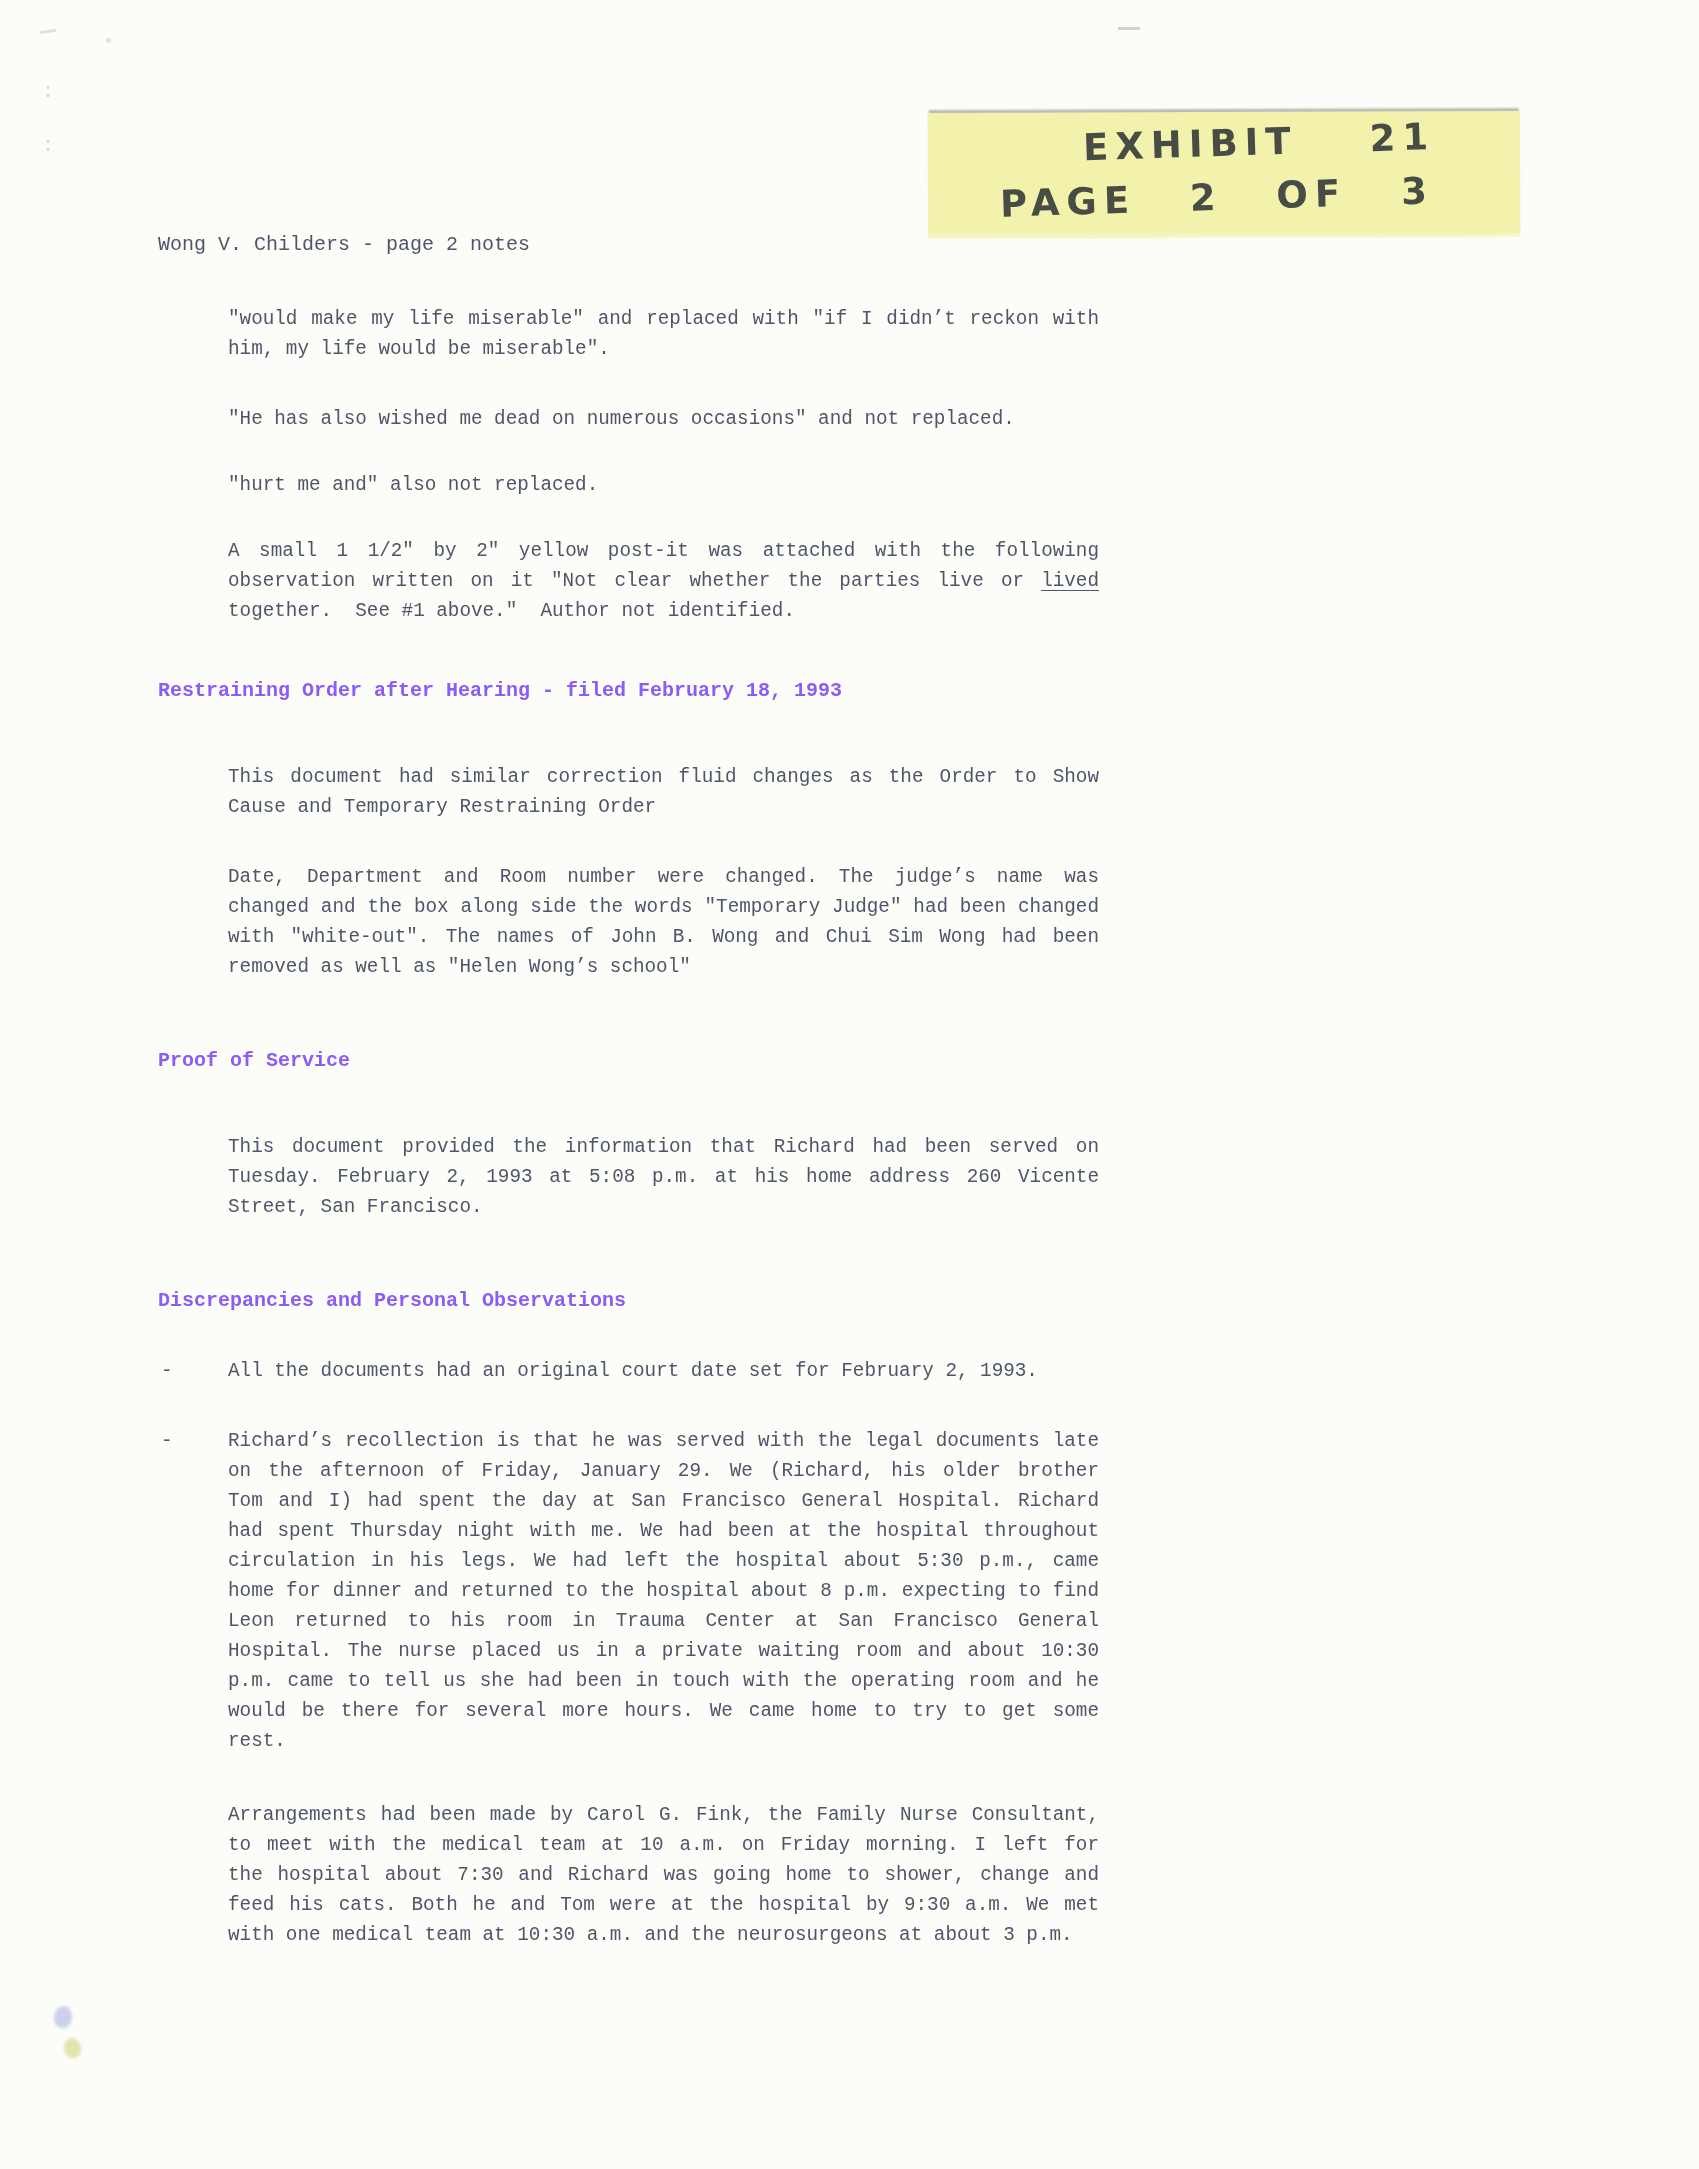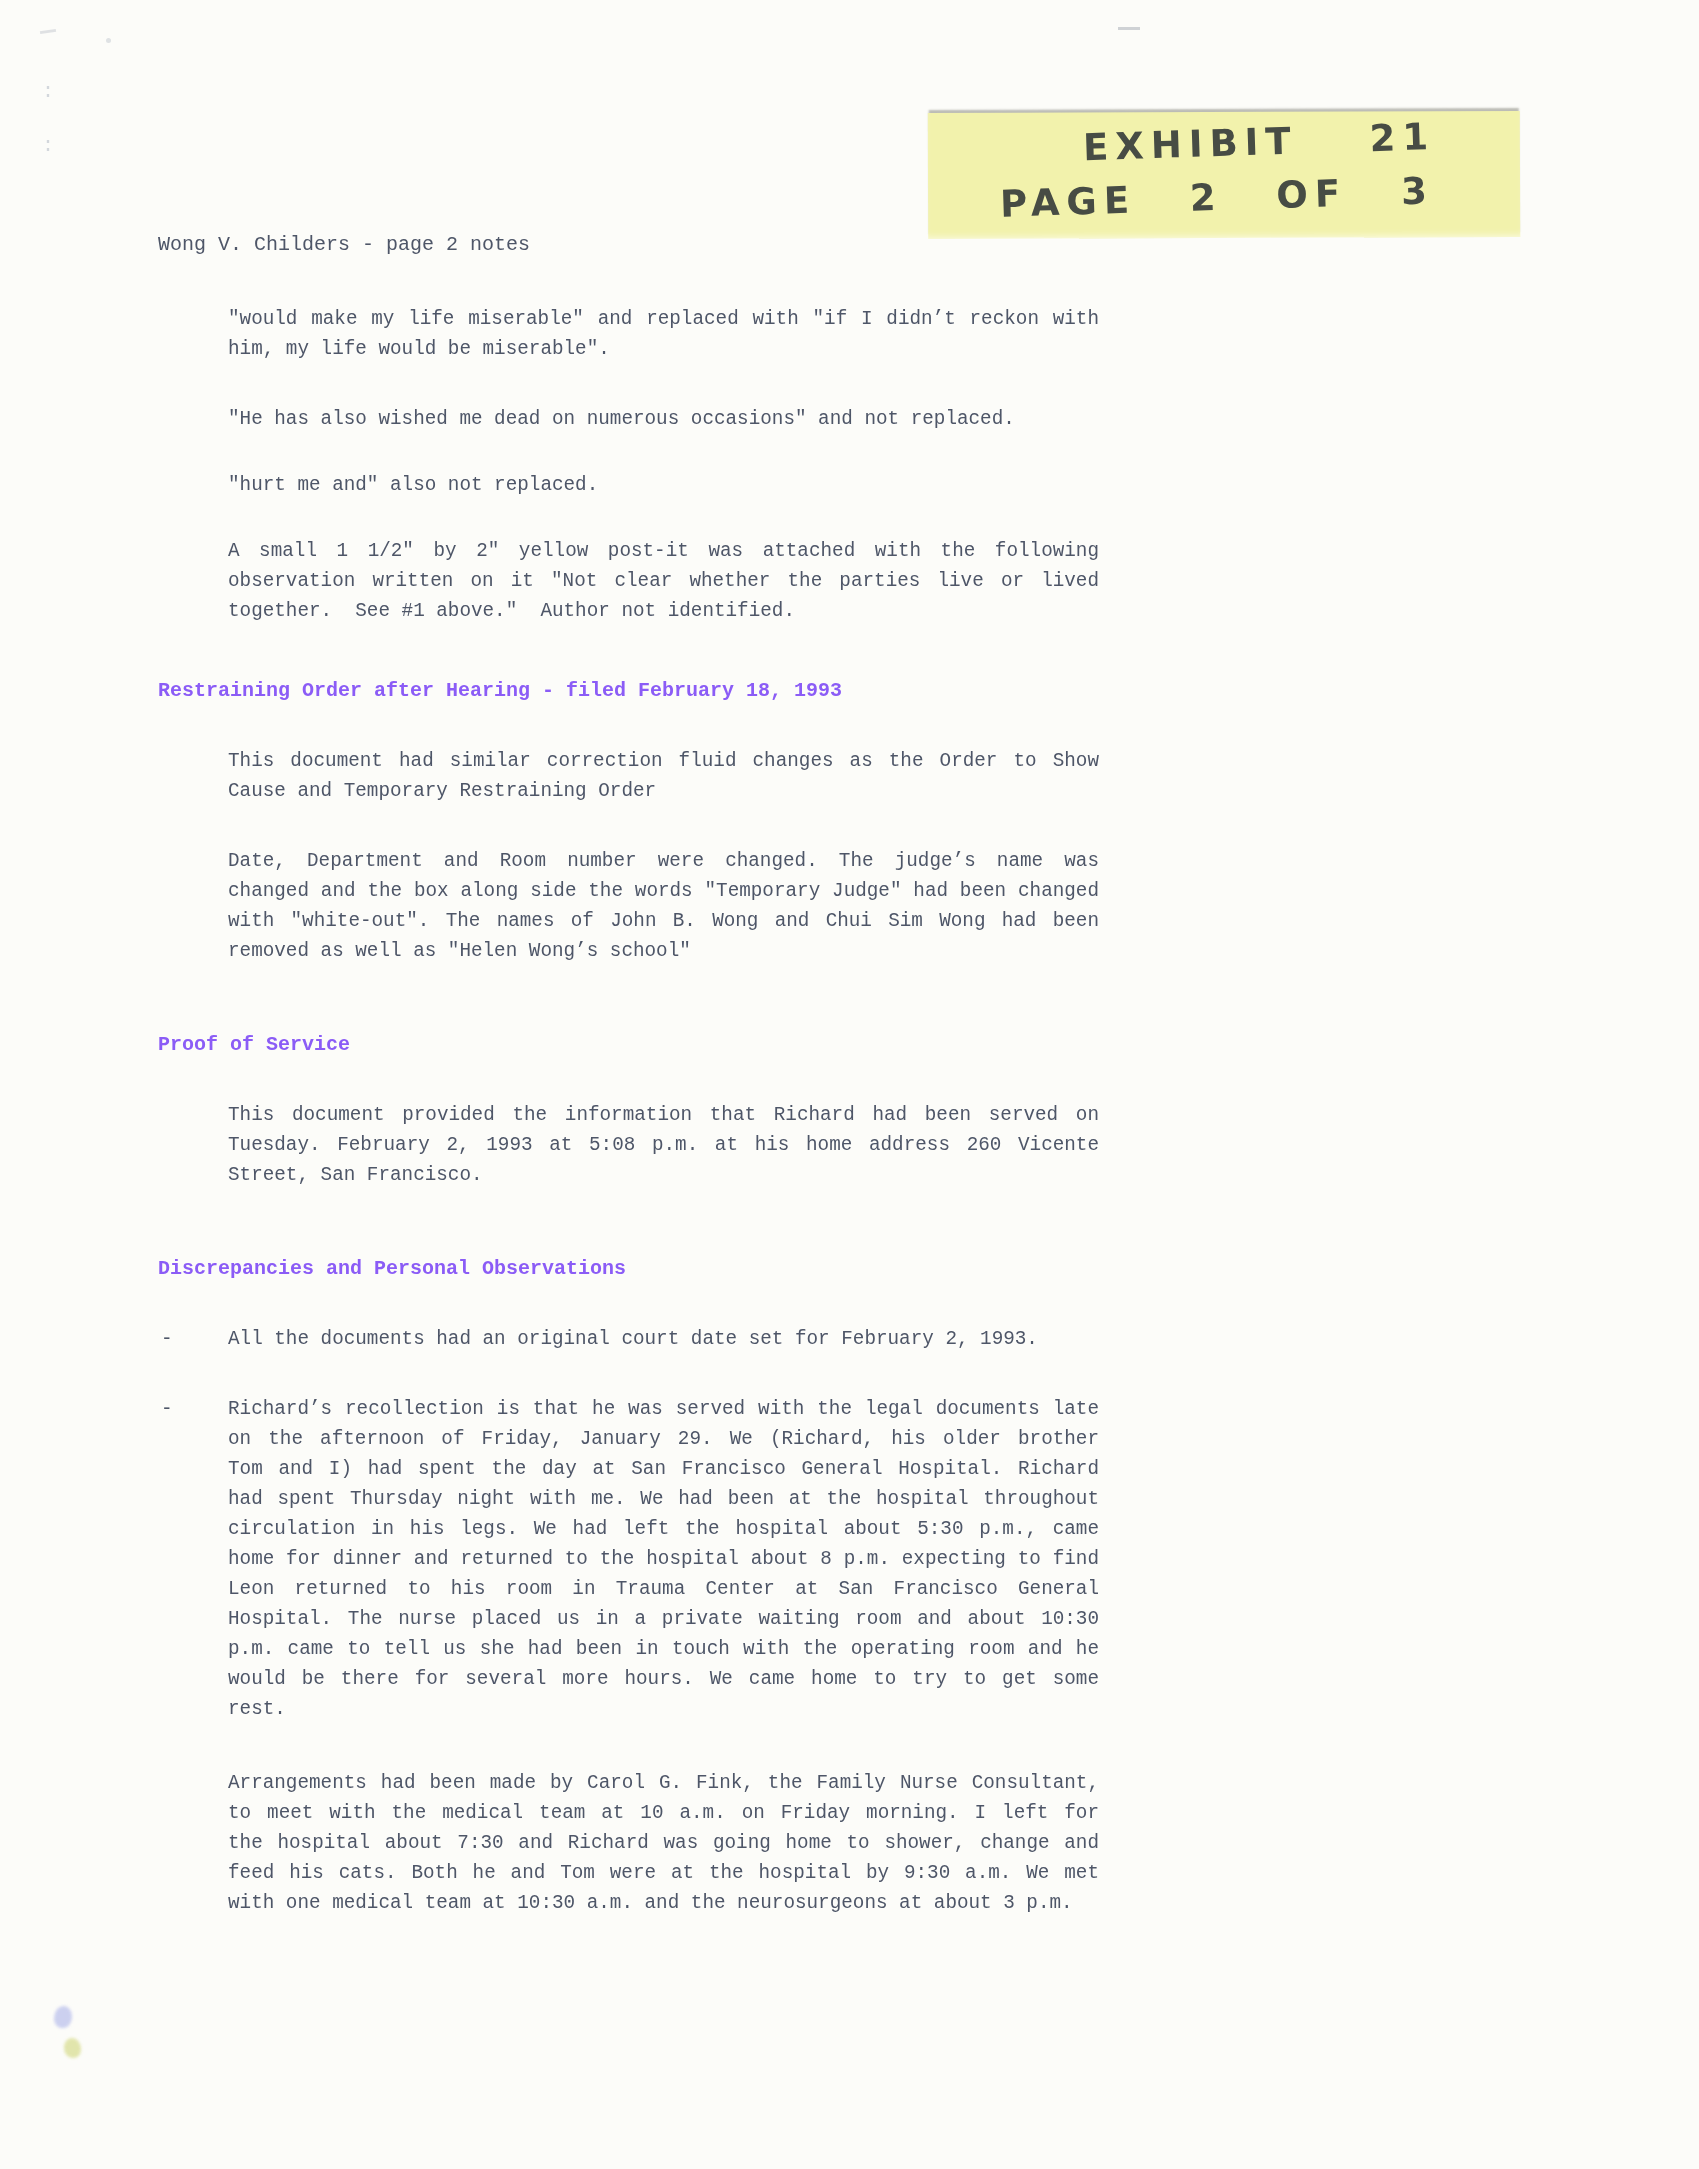--- a/index.html
+++ b/index.html
@@ -59,23 +59,23 @@
   }
   .doc-title { font-size: 20px; line-height: 30px; white-space: pre-wrap; }
   .heading {
     font-size: 20px;
     line-height: 30px;
     font-weight: bold;
     color: #8b5cf6;
     white-space: pre-wrap;
   }
   .indent { margin-left: 70px; }
-  .u { text-underline-offset: 4px; }
+  .u { text-decoration: underline; text-underline-offset: 4px; }
 
-  .mt36 { margin-top: 36px; } .mt38 { margin-top: 40px; }
+  .mt36 { margin-top: 36px; } .mt38 { margin-top: 56px; }
   .mt40 { margin-top: 40px; } .mt44 { margin-top: 44px; }
   .mt50 { margin-top: 50px; } .mt52 { margin-top: 64px; }
 
   .bullet-row { position: relative; }
   .bullet-dash {
     position: absolute;
     left: 3px;
     top: 0;
     font-size: 19.3px;
     line-height: 30px;

